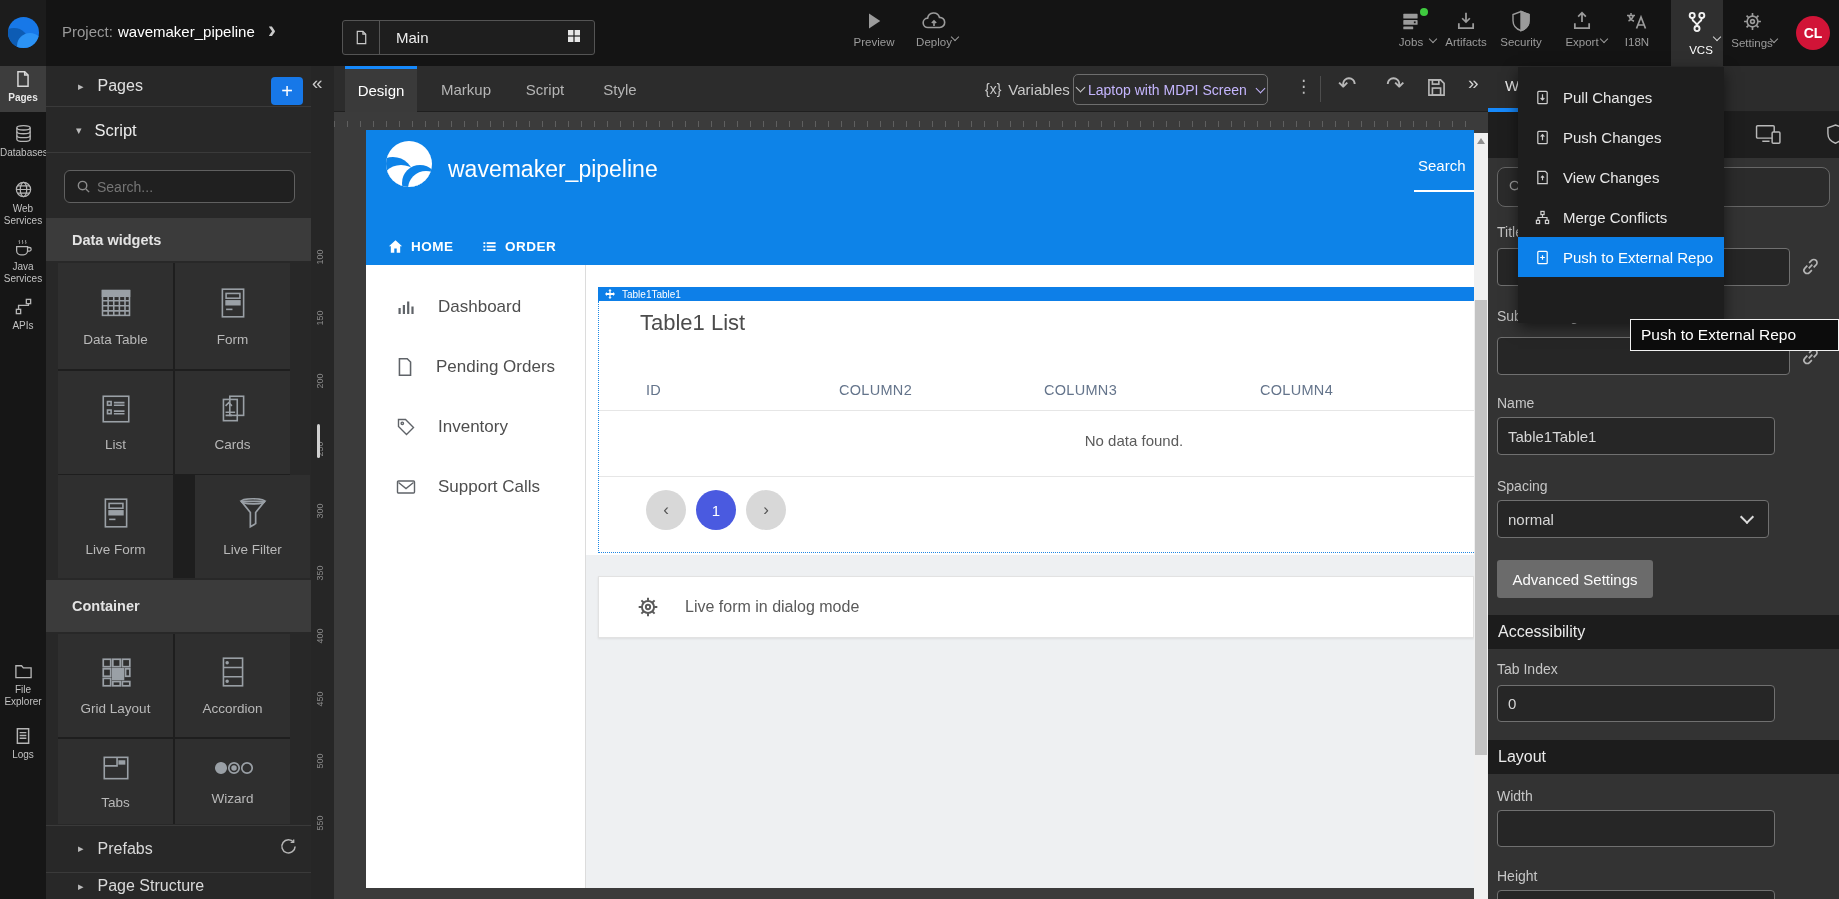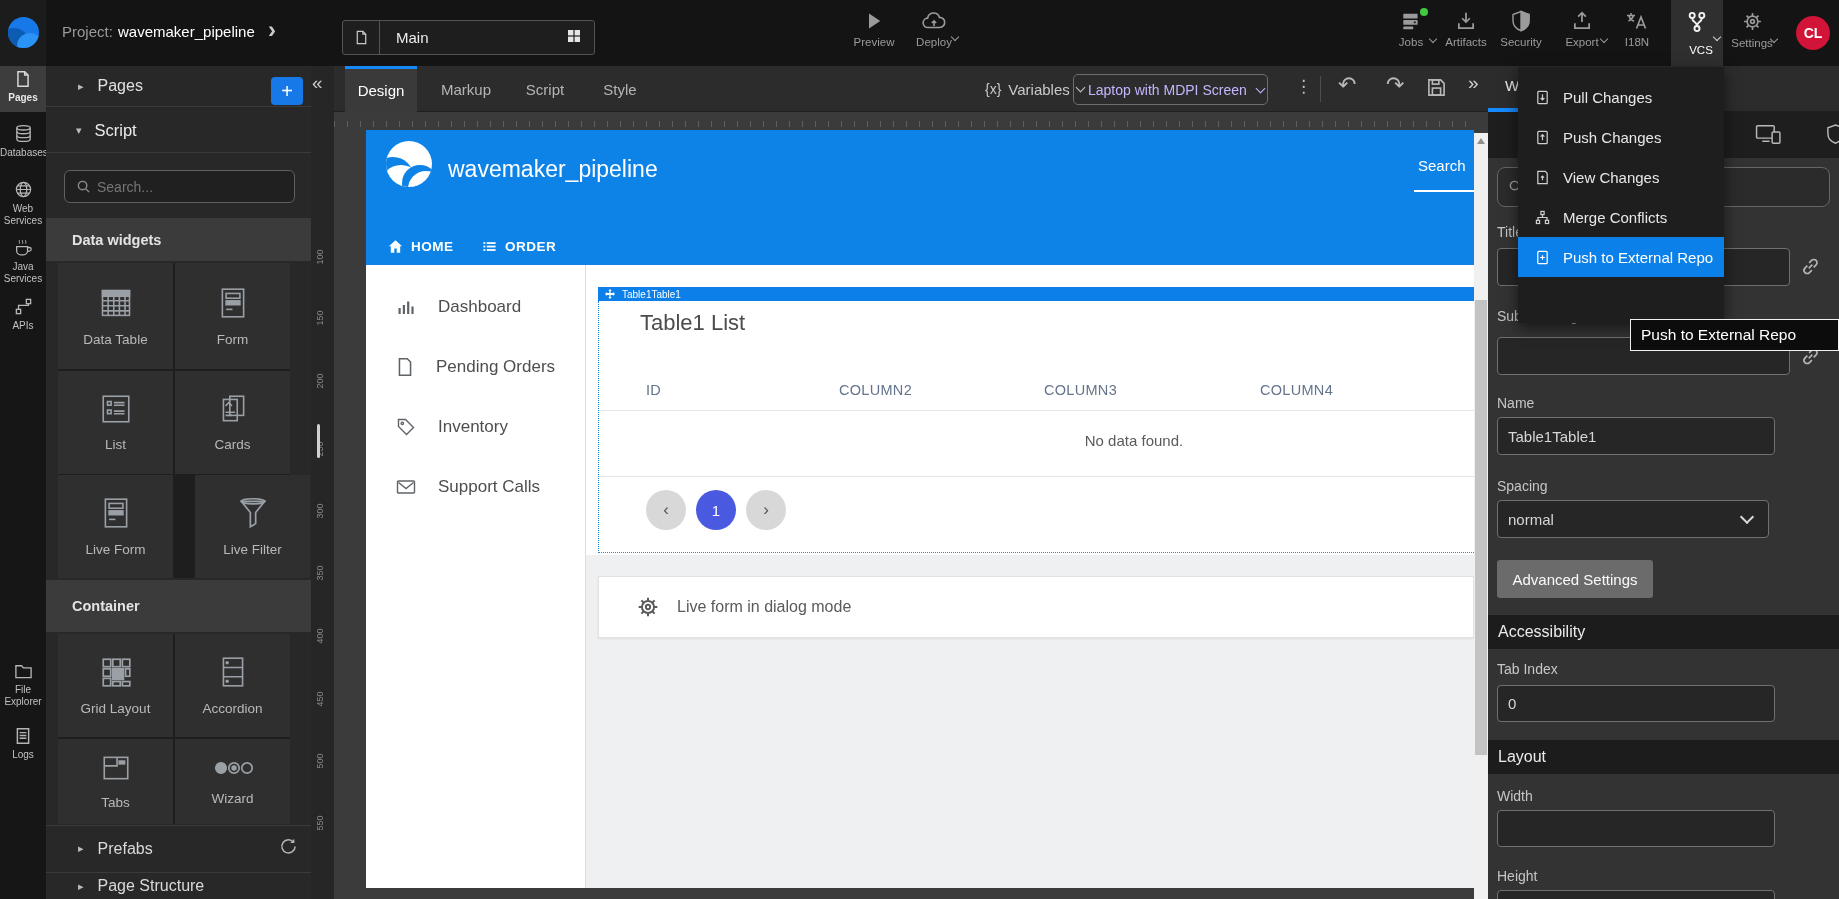--- a/index.html
+++ b/index.html
@@ -476,21 +476,21 @@
     <div class="a thc" style="left:1044px;top:382px;">COLUMN3</div>
     <div class="a thc" style="left:1260px;top:382px;">COLUMN4</div>
     <div class="a" style="left:599px;top:410px;width:875px;height:1px;background:#e6e6e6;"></div>
     <div class="a" style="left:598px;top:432px;width:1072px;text-align:center;font-size:15px;color:#5b5b5b;">No data found.</div>
     <div class="a" style="left:599px;top:476px;width:875px;height:1px;background:#e6e6e6;"></div>
 
     <div class="a pg" style="left:646px;top:490px;">‹</div>
     <div class="a pg" style="left:696px;top:490px;background:#4a5ae0;color:#ffffff;font-size:15px;">1</div>
     <div class="a pg" style="left:746px;top:490px;">›</div>
 
-    <div class="a fx" style="left:598px;top:576px;width:876px;height:62px;background:#ffffff;border:1px solid #e2e2e2;box-shadow:0 1px 2px rgba(0,0,0,.08);gap:16px;padding-left:36px;color:#5a5a5a;">
+    <div class="a fx" style="left:598px;top:576px;width:876px;height:62px;background:#ffffff;border:1px solid #e2e2e2;box-shadow:0 1px 2px rgba(0,0,0,.08);gap:24px;padding-left:36px;color:#5a5a5a;">
       <svg width="26" height="26" viewBox="0 0 24 24" stroke="currentColor" fill="none" stroke-width="1.8">
           <circle cx="12" cy="12" r="5.6"></circle>
           <circle cx="12" cy="12" r="2"></circle>
           <path d="M12 3.4v2.8M12 17.8v2.8M3.4 12h2.8M17.8 12h2.8M5.9 5.9l2 2M16.1 16.1l2 2M18.1 5.9l-2 2M7.9 16.1l-2 2"></path>
         </svg>
       <span style="font-size:16px;">Live form in dialog mode</span>
     </div>
   </div>
 
   <div>

